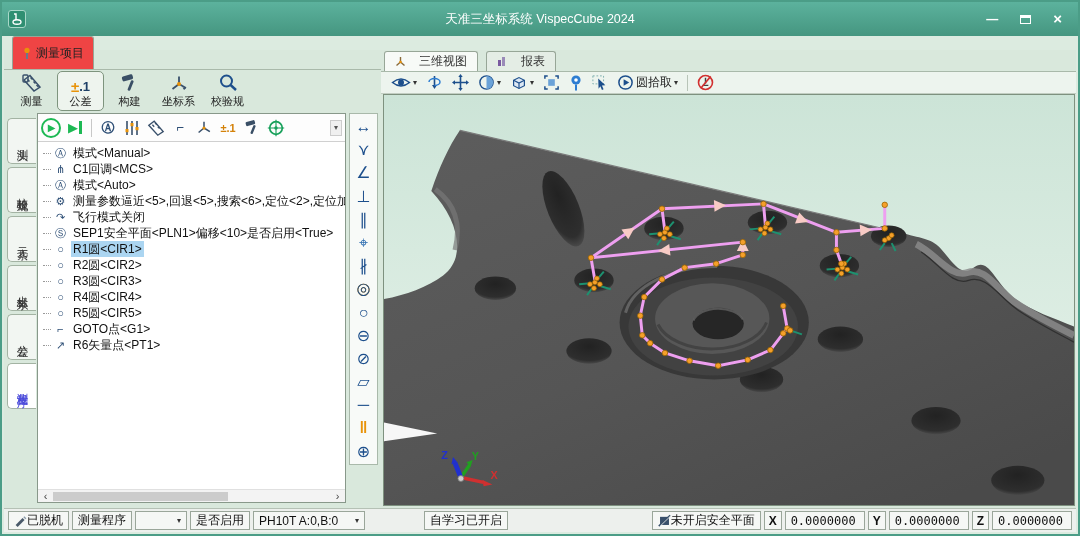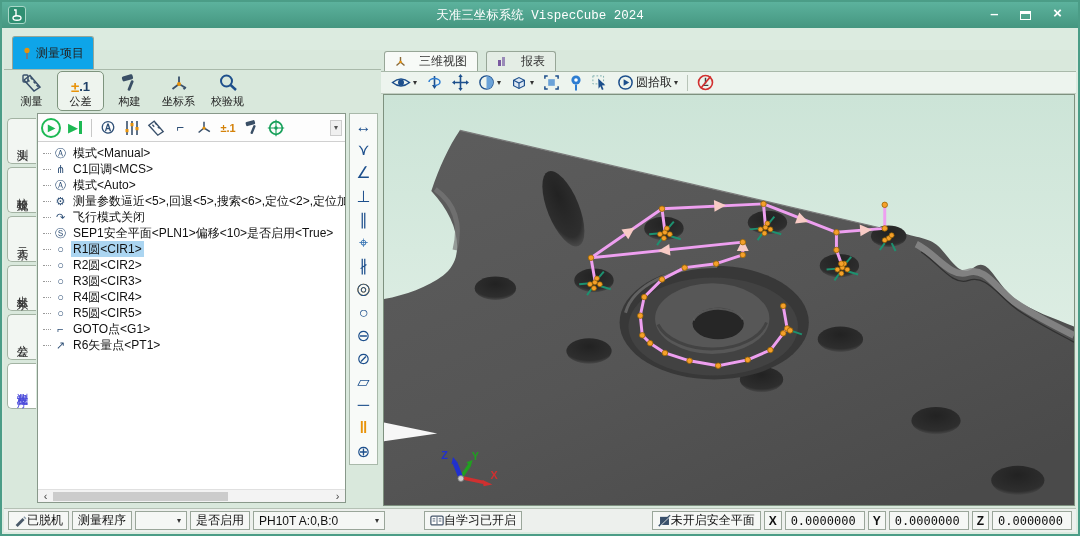--- a/index.html
+++ b/index.html
@@ -1,40 +1,40 @@
 <!DOCTYPE html>
 <html><head>
 <meta charset="utf-8">
 <style>
   * { box-sizing: border-box; }
   html,body { margin:0; padding:0; }
   body { width:1080px; height:536px; font-family:"Liberation Sans",sans-serif; background:#cfe0d4; overflow:hidden; }
   .window { position:relative; width:1080px; height:536px; border:2px solid #4b9d87; background:#dcebe0; }
 
   
-  .titlebar { position:relative; height:26px; background:linear-gradient(#5cb29d,#459680); display:flex; align-items:center;font-family:Liberation Mono, monospace; }
+  .titlebar { position:relative; height:34px; background:linear-gradient(#5cb29d,#459680); display:flex; align-items:center; }
   .app-icon { width:18px; height:18px; margin:0 6px; background:#2f8f72; border:1px solid #a9d8c9; border-radius:3px; display:flex; align-items:center; justify-content:center; }
   .win-title { position:absolute; left:0; right:0; text-align:center; color:#fff; font-size:12.5px; pointer-events:none; }
   .win-controls { margin-left:auto; display:flex; align-items:center; gap:22px; padding-right:16px; z-index:2; color:#fff; }
   .wc { font-size:12px; line-height:12px; cursor:default; }
   .wc-min { font-weight:bold; }
   .wc-max { width:11px; height:9px; border:1.5px solid #fff; border-top-width:3px; }
   .wc-close { font-size:15px; font-weight:bold; }
 
   
   .menubar { height:22px; background:#f6faf6; border-bottom:1px solid #ccd6cc; display:flex; align-items:center; padding-left:6px; font-size:12.5px; color:#1a1a1a; }
   .mitem { padding:0 11px; }
 
   
   .main { position:absolute; top:48px; left:2px; right:2px; bottom:26px; display:flex; }
   .left-panel { width:377px; background:#d9e8dc; position:relative; flex:none; }
   .right-panel { flex:1; background:#d9e8dc; position:relative; }
 
   .lp-tabrow { height:20px; border-bottom:1px solid #a9b9aa; display:flex; align-items:flex-end; padding-left:8px; }
-  .lp-tab { height:19px; background:#0ea5e9; border:1px solid #97a697; border-bottom:none; border-radius:3px 3px 0 0; display:flex; align-items:center; gap:4px; padding:16px 9px; font-size:12px; color:#222; }
+  .lp-tab { height:19px; background:#ef4444; border:1px solid #97a697; border-bottom:none; border-radius:3px 3px 0 0; display:flex; align-items:center; gap:4px; padding:16px 9px; font-size:12px; color:#222; }
 
   .ribbon { height:42px; display:flex; align-items:center; padding-left:4px; gap:2px; }
   .rbtn { width:47px; height:40px; display:flex; flex-direction:column; align-items:center; justify-content:center; gap:1px; font-size:11px; color:#222; border:1px solid transparent; border-radius:5px; }
   .rbtn.selected { border-color:#7e947e; background:#eef4ee; }
   .tolpm { color:#e8930a; font-weight:bold; font-size:15px; line-height:13px; }
   .tolnum { color:#1d3f66; font-weight:bold; font-size:13px; line-height:13px; }
   .rbtn .ig { height:20px; display:flex; align-items:flex-end; }
 
   .lp-body { position:absolute; top:62px; bottom:2px; left:0; right:0; }
   .side-tabs { position:absolute; left:3px; top:6px; width:29px; display:flex; flex-direction:column; gap:3px; }
@@ -77,21 +77,21 @@
   .vti { display:inline-flex; align-items:center; gap:2px; }
   .caret { font-size:8px; color:#333; }
   .vt-sep { width:1px; height:16px; background:#b8c4b8; }
   .viewport { position:absolute; top:44px; left:2px; right:1px; bottom:2px; border:1px solid #7e917f; background:#d4e8dd; }
   .viewport svg { display:block; width:100%; height:100%; }
 
   
   .statusbar { position:absolute; left:2px; right:2px; bottom:2px; height:24px; background:#edf0ed; border-top:1px solid #b5c1b5; display:flex; align-items:center; font-size:12px; padding:0 4px; gap:3px; color:#111; }
   .sbox { height:19px; border:1px solid #9aa69a; display:flex; align-items:center; padding:0 5px; background:#f5f7f5; gap:0; white-space:nowrap; }
   .combo { justify-content:space-between; }
-  .sb-center { position:absolute; left:420px; }
+  .sb-center { position:absolute; left:420px;flex-direction:column; }
   .sb-right { margin-left:auto; display:flex; gap:3px; align-items:center; }
   .coordlbl { font-weight:bold; padding:0 4px; }
   .coordval { width:80px; font-family:"DejaVu Sans Mono",monospace; font-size:12px; }
 </style>
 </head>
 <body>
 
 <div class="window">
 
   <div class="titlebar">
@@ -676,21 +676,21 @@
     <div class="sbox">
         <span>测量程序</span>
       </div>
     <div class="sbox combo" style="width:52px">
       <span></span>
       <span class="caret">▾</span>
     </div>
     <div class="sbox">
         <span>是否启用</span>
       </div>
-    <div class="sbox combo" style="width:132px">
+    <div class="sbox combo" style="width:112px">
       <span>PH10T A:0,B:0</span>
       <span class="caret">▾</span>
     </div>
 
     <div class="sbox sb-center">
       <svg width="14" height="12" viewBox="0 0 16 13">
           <rect x="1" y="1" width="14" height="10" rx="1.5" fill="#fff" stroke="#44556a" stroke-width="1.4"></rect>
           <path d="M8,2 V10 M3,4 h3 M3,6.5 h3 M10,4 h3 M10,6.5 h3" stroke="#44556a" stroke-width="1"></path>
         </svg>
       <span>自学习已开启</span>

